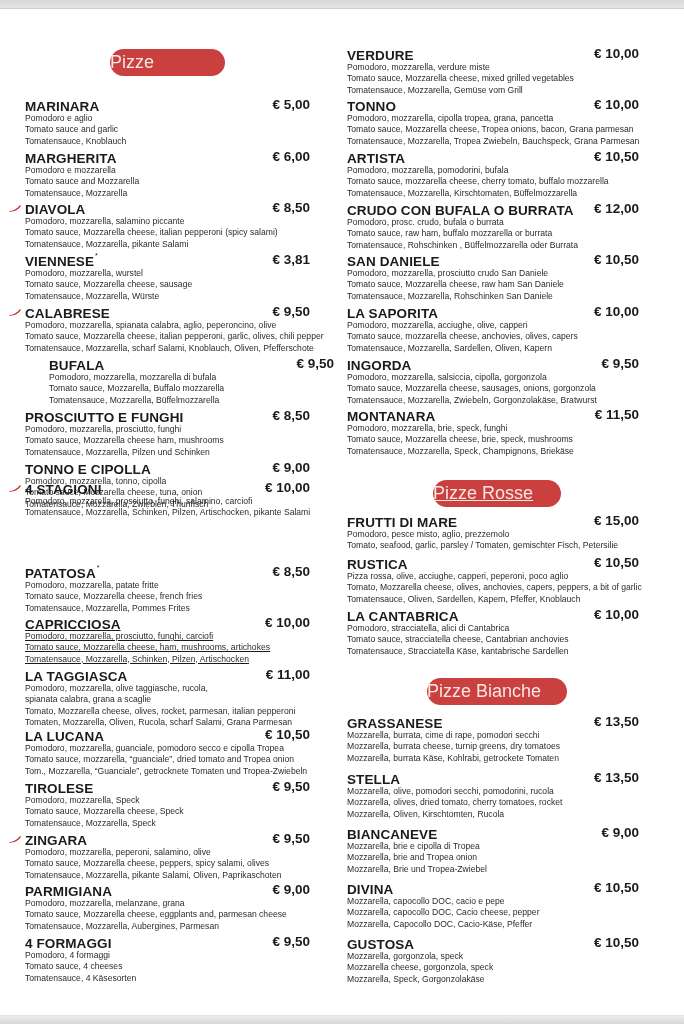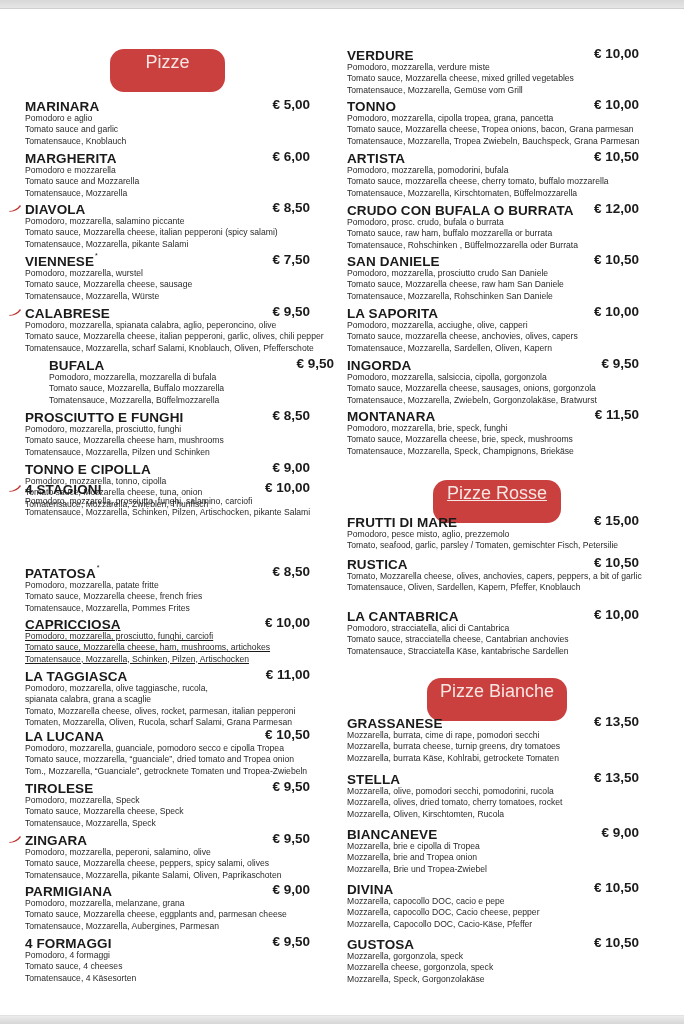--- a/index.html
+++ b/index.html
@@ -3,21 +3,21 @@
 <meta charset="utf-8">
 <style>
   * { box-sizing: border-box; margin: 0; padding: 0; }
   html, body { width: 684px; height: 1024px; background: #ffffff; overflow: hidden; }
   body { position: relative; font-family: "Liberation Sans", sans-serif; color: #1a1a1a; }
   .topbar { position: absolute; left: 0; top: 0; width: 684px; height: 9px; background: linear-gradient(#d8d8d8, #e6e6e6); border-bottom: 1px solid #cfcfcf; }
   .bottombar { position: absolute; left: 0; bottom: 0; width: 684px; height: 9px; background: linear-gradient(#ececec, #d6d6d6); border-top: 1px solid #e2e2e2; }
   .col { position: absolute; top: 0; }
   .col-left { left: 25px; width: 290px; }
   .col-right { left: 347px; width: 300px; }
-  .pill { position: absolute; height: 43px; border-radius: 14px; background: #c9403e; color: #f7e6e4; font-size: 18px; line-height: 27px; text-align: center; }
+  .pill { position: absolute; height: 27px; border-radius: 14px; background: #c9403e; color: #f7e6e4; font-size: 18px; line-height: 27px; text-align: left; }
   .item { position: absolute; left: 0; width: 100%; }
   .item-head { position: relative; height: 16px; }
   .item-name { font-weight: bold; font-size: 13.5px; line-height: 16px; letter-spacing: 0.1px; white-space: nowrap; }
   .item-price { position: absolute; top: 0; font-weight: bold; font-size: 13.5px; line-height: 16px; white-space: nowrap; }
   .col-left .item-price { right: 5px; }
   .col-right .item-price { right: 8px; }
   .desc { font-size: 8.6px; line-height: 11.3px; color: #2b2b2b; white-space: nowrap; }
   .chili { position: absolute; left: -17px; top: 4px; width: 14px; height: 8px; }
   sup.star { font-size: 7px; vertical-align: top; margin-left: 1px; }
 </style>
@@ -45,21 +45,21 @@
     </div>
     <div class="item" style="top: 200px;">
       <div class="item-head"><svg class="chili" viewBox="0 0 14 8">
           <path d="M1 7 C5 7 9 5 12 1 L13 2 C10 6 6 8 1 7.6 Z" fill="#c0302b"></path>
         </svg><span class="item-name">DIAVOLA</span><span class="item-price">€ 8,50</span></div>
       <div class="desc">Pomodoro, mozzarella, salamino piccante</div>
       <div class="desc">Tomato sauce, Mozzarella cheese, italian pepperoni (spicy salami)</div>
       <div class="desc">Tomatensauce, Mozzarella, pikante Salami</div>
     </div>
     <div class="item" style="top: 252px;">
-      <div class="item-head"><span class="item-name">VIENNESE</span><sup class="star">*</sup><span class="item-price">€ 7,50</span></div>
+      <div class="item-head"><span class="item-name">VIENNESE</span><sup class="star">*</sup><span class="item-price">€ 3,81</span></div>
       <div class="desc">Pomodoro, mozzarella, wurstel</div>
       <div class="desc">Tomato sauce, Mozzarella cheese, sausage</div>
       <div class="desc">Tomatensauce, Mozzarella, Würste</div>
     </div>
     <div class="item" style="top: 304px;">
       <div class="item-head"><svg class="chili" viewBox="0 0 14 8">
           <path d="M1 7 C5 7 9 5 12 1 L13 2 C10 6 6 8 1 7.6 Z" fill="#c0302b"></path>
         </svg><span class="item-name">CALABRESE</span><span class="item-price">€ 9,50</span></div>
       <div class="desc">Pomodoro, mozzarella, spianata calabra, aglio, peperoncino, olive</div>
       <div class="desc">Tomato sauce, Mozzarella cheese, italian pepperoni, garlic, olives, chili pepper</div>
@@ -191,20 +191,21 @@
       <div class="desc">Tomato sauce, Mozzarella cheese, brie, speck, mushrooms</div>
       <div class="desc">Tomatensauce, Mozzarella, Speck, Champignons, Briekäse</div>
     </div>
     <div class="item" style="top: 513px;">
       <div class="item-head"><span class="item-name">FRUTTI DI MARE</span><span class="item-price">€ 15,00</span></div>
       <div class="desc">Pomodoro, pesce misto, aglio, prezzemolo</div>
       <div class="desc">Tomato, seafood, garlic, parsley / Tomaten, gemischter Fisch, Petersilie</div>
     </div>
     <div class="item" style="top: 555px;">
       <div class="item-head"><span class="item-name">RUSTICA</span><span class="item-price">€ 10,50</span></div>
+      <div class="desc">Pizza rossa, olive, acciughe, capperi, peperoni, poco aglio</div>
       <div class="desc">Tomato, Mozzarella cheese, olives, anchovies, capers, peppers, a bit of garlic</div>
       <div class="desc">Tomatensauce, Oliven, Sardellen, Kapern, Pfeffer, Knoblauch</div>
     </div>
     <div class="item" style="top: 607px;">
       <div class="item-head"><span class="item-name">LA CANTABRICA</span><span class="item-price">€ 10,00</span></div>
       <div class="desc">Pomodoro, stracciatella, alici di Cantabrica</div>
       <div class="desc">Tomato sauce, stracciatella cheese, Cantabrian anchovies</div>
       <div class="desc">Tomatensauce, Stracciatella Käse, kantabrische Sardellen</div>
     </div>
     <div class="item" style="top: 714px;">

